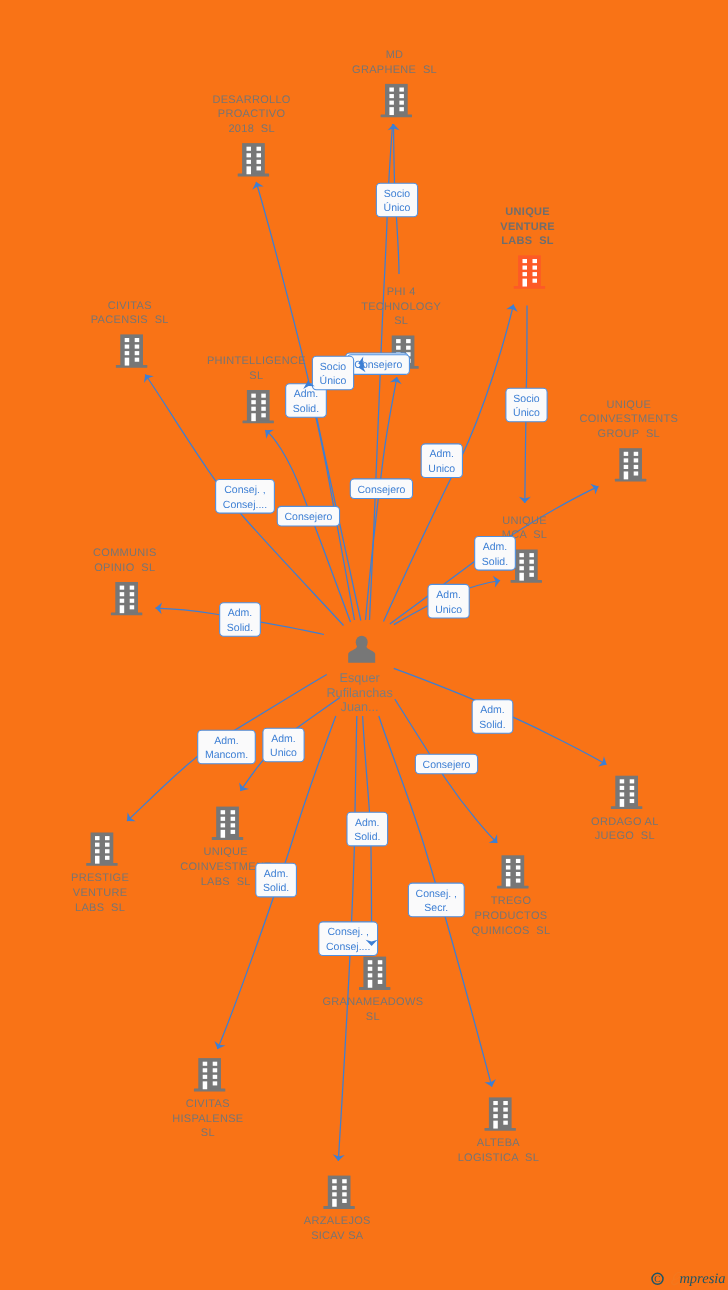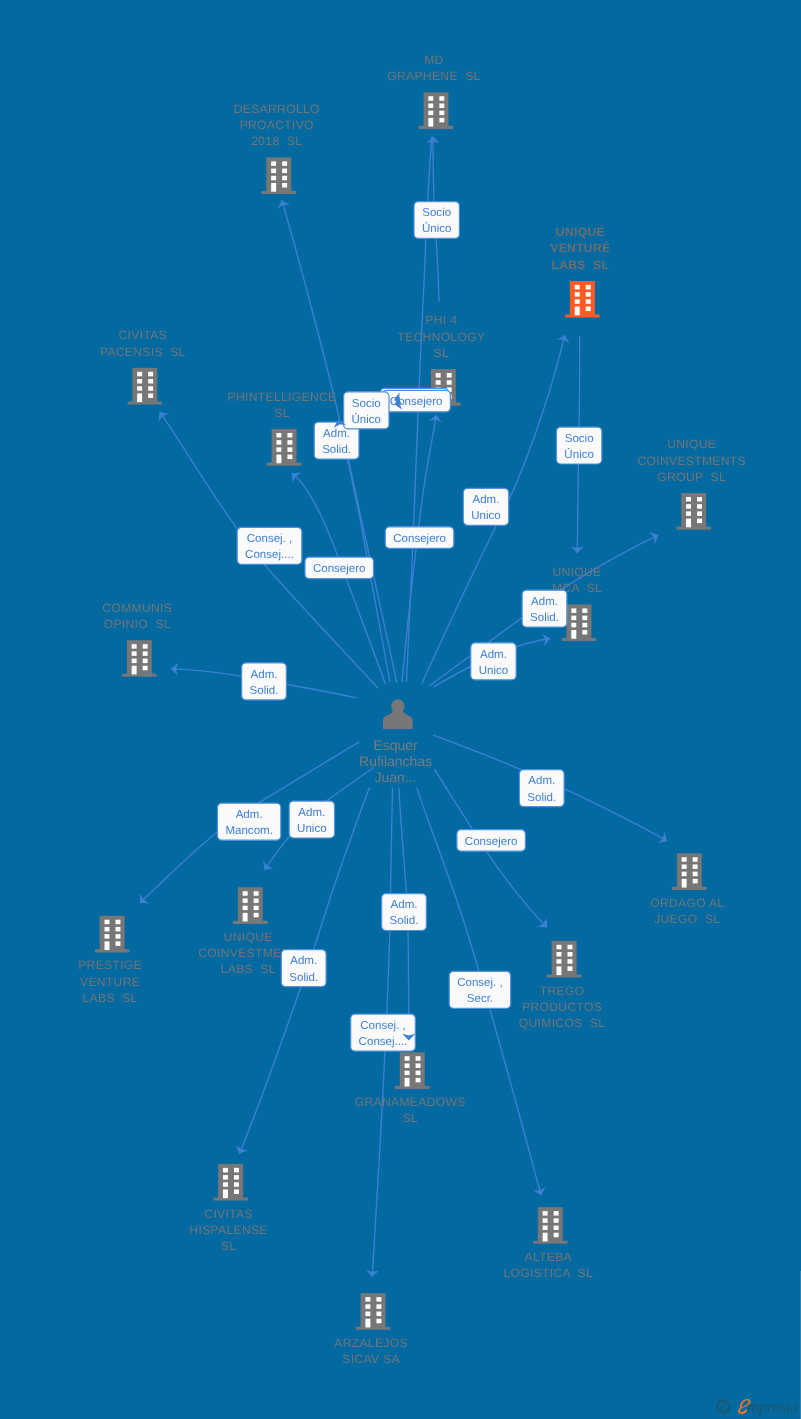--- a/index.html
+++ b/index.html
@@ -1,20 +1,20 @@
 <!DOCTYPE html>
 <html><head>
 <meta charset="utf-8">
 <title>Empresia relationship graph</title>
 <style>
   html,body{margin:0;padding:0;background:#ffffff;}
   body{width:728px;height:1290px;overflow:hidden;
        font-family:"Liberation Sans",sans-serif;
        -webkit-font-smoothing:antialiased;text-rendering:geometricPrecision;}
-  #stage{position:relative;width:728px;height:1290px;background:#0369a1;overflow:hidden;}
+  #stage{position:relative;width:728px;height:1290px;background:#f97316;overflow:hidden;}
   svg.layer{position:absolute;left:0;top:0;width:728px;height:1290px;display:block;}
   text{white-space:pre;}
   .nlabel{font-family:"Liberation Sans",sans-serif;font-size:11px;fill:#757575;letter-spacing:.3px;}
   .nlabel.hl{font-weight:bold;fill:#6e6e6e;letter-spacing:.3px;}
   .plabel{font-family:"Liberation Sans",sans-serif;font-size:12.7px;fill:#7c7c7c;}
   .elabel{font-family:"Liberation Sans",sans-serif;font-size:10.5px;fill:#3d7fd4;}
   #brand{position:absolute;left:640px;top:1262px;width:88px;height:26px;}
 </style>
 </head>
 <body>

